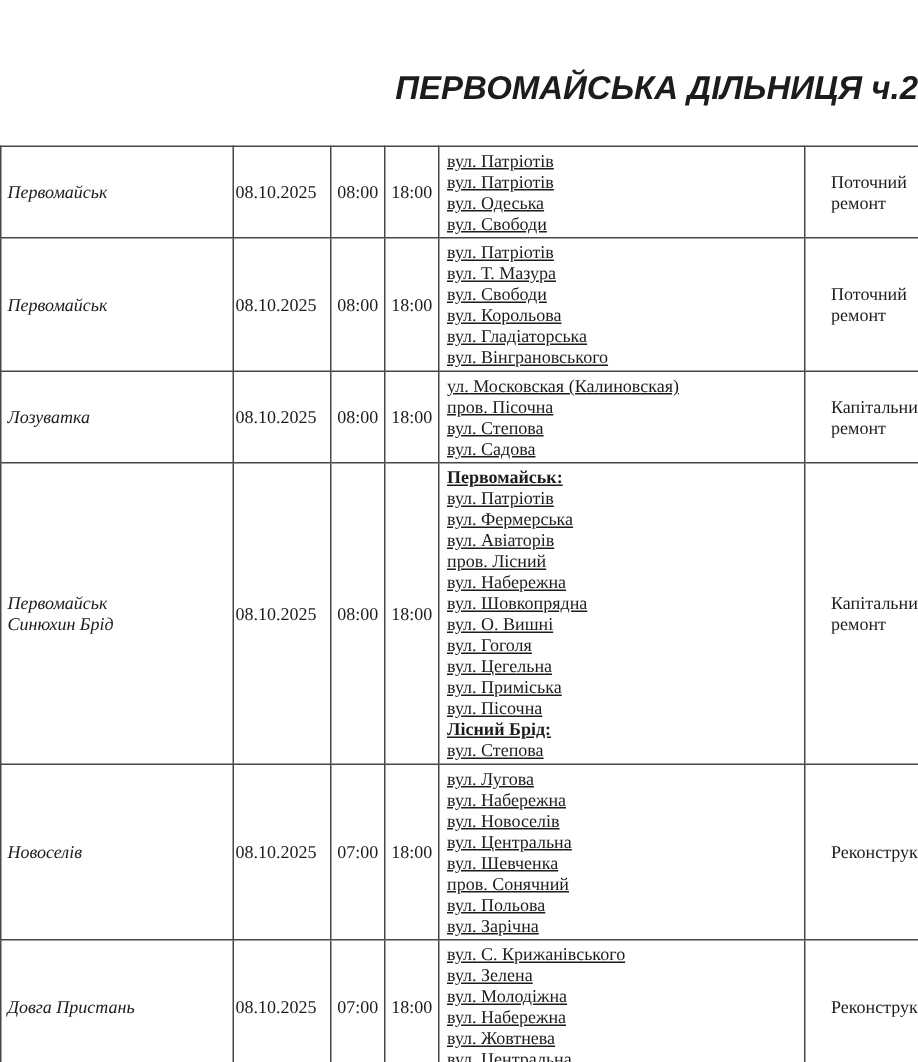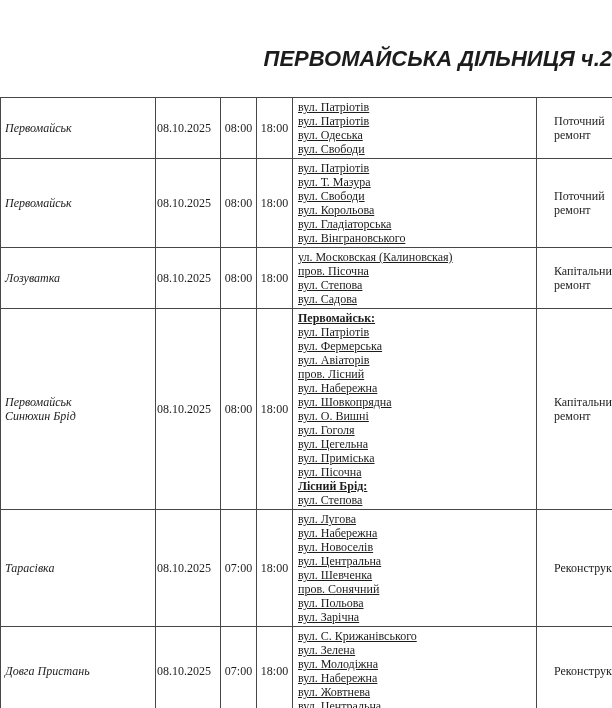--- a/index.html
+++ b/index.html
@@ -118,21 +118,21 @@
           <div class="line">вул. Цегельна</div>
           <div class="line">вул. Приміська</div>
           <div class="line">вул. Пісочна</div>
           <div class="line bold">Лісний Брід:</div>
           <div class="line">вул. Степова</div>
         </td>
     <td class="c-work">Капітальний ремонт</td>
   </tr>
       <tr>
     <td class="c-loc">
-          <div class="line">Тарасівка</div>
+          <div class="line">Новоселів</div>
         </td>
     <td class="c-date">08.10.2025</td>
     <td class="c-time">07:00</td>
     <td class="c-time">18:00</td>
     <td class="c-streets">
           <div class="line">вул. Лугова</div>
           <div class="line">вул. Набережна</div>
           <div class="line">вул. Новоселів</div>
           <div class="line">вул. Центральна</div>
           <div class="line">вул. Шевченка</div>

